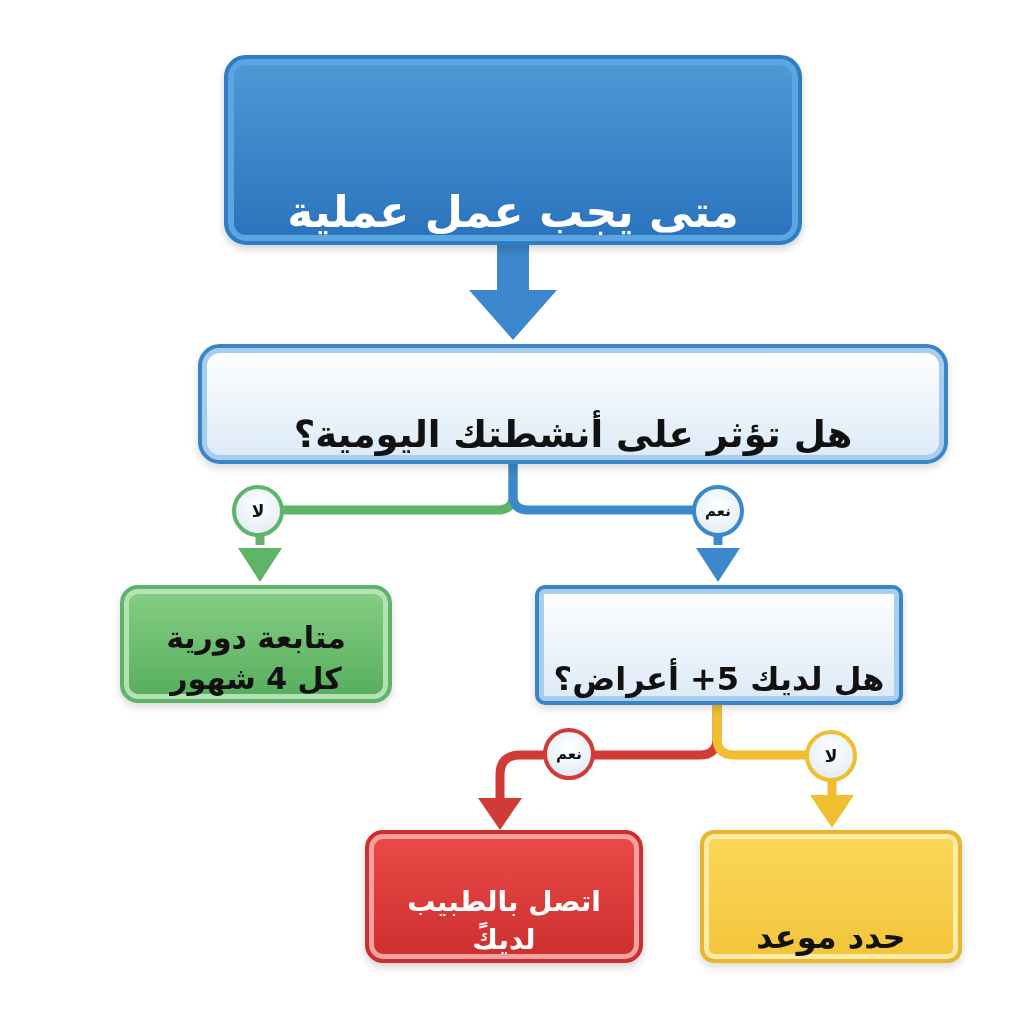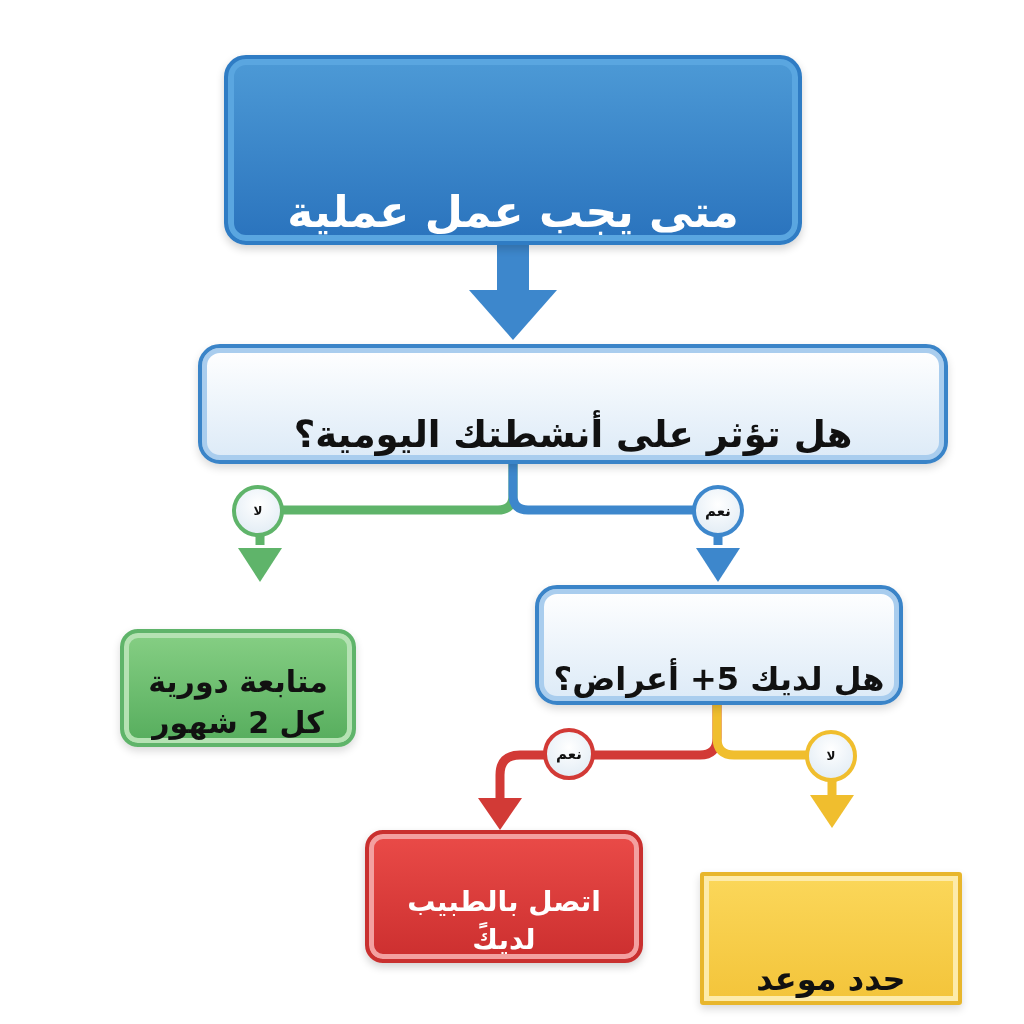--- a/index.html
+++ b/index.html
@@ -7,35 +7,35 @@
        font-family:"DejaVu Sans", sans-serif;}
   .box{position:absolute;box-sizing:border-box;display:flex;align-items:flex-end;justify-content:center;
        text-align:center;direction:rtl;font-weight:bold;border-radius:22px;}
   .box span{display:block;line-height:1.35;}
   .root{left:224px;top:55px;width:578px;height:190px;border:4px solid #2f7cc4;
         background:linear-gradient(#4d9ad6,#2a73bd);color:#ffffff;font-size:44px;
         box-shadow:inset 0 0 0 6px #5aa6e0, 0 4px 8px rgba(0,0,0,.18);}
   .q1{left:198px;top:344px;width:750px;height:120px;border:4px solid #3a84c8;
       background:linear-gradient(#ffffff,#dceaf7);color:#111;font-size:37px;
       box-shadow:inset 0 0 0 5px #a9cdee, 0 4px 8px rgba(0,0,0,.15);}
-  .green{left:120px;top:585px;width:236px;height:118px;border:4px solid #5fb46a;
+  .green{left:120px;top:585px;width:272px;height:118px;border:4px solid #5fb46a;
          background:linear-gradient(#86cf84,#56ad5d);color:#111;font-size:30px;border-radius:18px;
-         box-shadow:inset 0 0 0 5px #b5e2b3, 0 4px 8px rgba(0,0,0,.15);margin-top:44px;}
+         box-shadow:inset 0 0 0 5px #b5e2b3, 0 4px 8px rgba(0,0,0,.15);}
   .q2{left:535px;top:585px;width:368px;height:120px;border:4px solid #3a84c8;
-      background:linear-gradient(#ffffff,#dceaf7);color:#111;font-size:32px;border-radius:22px;
+      background:linear-gradient(#ffffff,#dceaf7);color:#111;font-size:32px;border-radius:10px;
       box-shadow:inset 0 0 0 5px #a9cdee, 0 4px 8px rgba(0,0,0,.15);}
   .red{left:365px;top:830px;width:278px;height:133px;border:4px solid #c9302f;
        background:linear-gradient(#ea4b48,#cc2f2f);color:#fff;font-size:28px;border-radius:18px;
        box-shadow:inset 0 0 0 5px #f3a0a0, 0 4px 8px rgba(0,0,0,.18);}
   .yellow{left:700px;top:830px;width:262px;height:133px;border:4px solid #e8b62c;
-          background:linear-gradient(#fbd75a,#f3c43a);color:#111;font-size:32px;border-radius:3px;
-          box-shadow:inset 0 0 0 5px #fdebaa, 0 4px 8px rgba(0,0,0,.15);margin-top:42px;}
+          background:linear-gradient(#fbd75a,#f3c43a);color:#111;font-size:32px;border-radius:14px;
+          box-shadow:inset 0 0 0 5px #fdebaa, 0 4px 8px rgba(0,0,0,.15);}
   .badge{position:absolute;width:52px;height:52px;border-radius:50%;box-sizing:border-box;
          background:radial-gradient(circle at 50% 35%,#ffffff,#dde9f3);display:flex;align-items:center;
-         justify-content:center;font-weight:bold;font-size:12px;color:#111;direction:rtl;}
+         justify-content:center;font-weight:bold;font-size:17px;color:#111;direction:rtl;}
   svg.lines{position:absolute;left:0;top:0;}
 </style>
 </head>
 <body>
 
 <svg class="lines" width="1024" height="1024">
 
   <rect x="497" y="245" width="32" height="50" fill="#3d87cc"></rect>
   <polygon points="469,290 557,290 513,340" fill="#3d87cc"></polygon>
 
@@ -63,21 +63,21 @@
 <div class="badge" style="left:232px;top:485px;border:4px solid #5fb46a;">
   <span>لا</span>
 </div>
 <div class="badge" style="left:692px;top:485px;border:4px solid #3d87cc;font-size:15px;">
   <span>نعم</span>
 </div>
 
 <div class="box green">
   <div>
     <span>متابعة دورية</span>
-    <span>كل 2 شهور</span>
+    <span>كل 4 شهور</span>
   </div>
 </div>
 
 <div class="box q2">
   <span>هل لديك 5+ أعراض؟</span>
 </div>
 
 <div class="badge" style="left:543px;top:728px;border:4px solid #d23a36;font-size:15px;">
   <span>نعم</span>
 </div>

